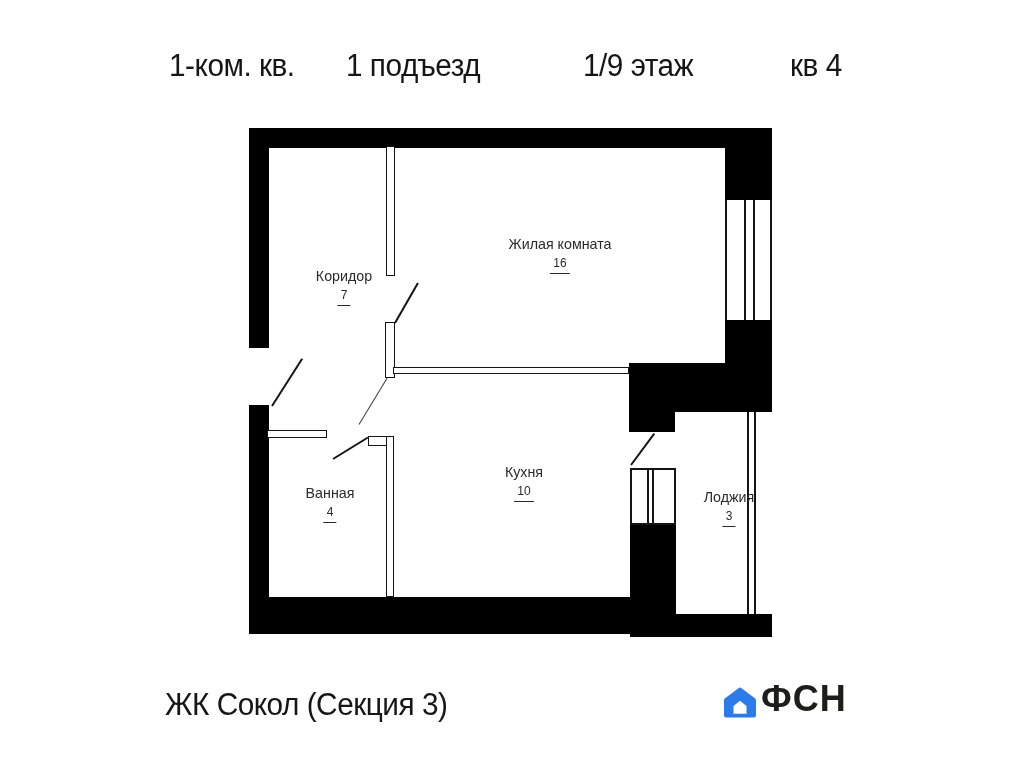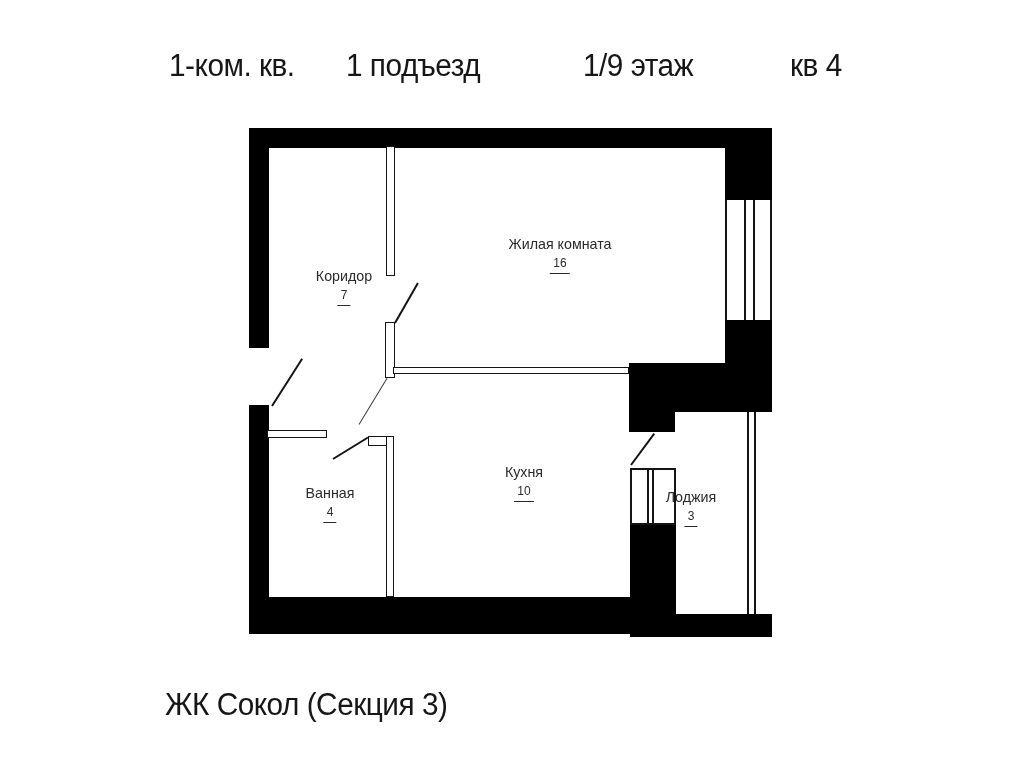--- a/index.html
+++ b/index.html
@@ -88,22 +88,29 @@
       <div class="room-area"><span>7</span></div>
     </div>
     <div class="room-label" style="left:330px;top:485px">
       <div class="room-name">Ванная</div>
       <div class="room-area"><span>4</span></div>
     </div>
     <div class="room-label" style="left:524px;top:464px">
       <div class="room-name">Кухня</div>
       <div class="room-area"><span>10</span></div>
     </div>
-    <div class="room-label" style="left:691px;top:489px">
+    <div class="room-label" style="left:729px;top:489px">
       <div class="room-name">Лоджия</div>
       <div class="room-area"><span>3</span></div>
     </div>
   </div>
 
   <span class="footer-name">ЖК Сокол (Секция 3)</span>
 
+  <div class="logo">
+    <svg width="34" height="31" viewBox="0 0 34 31">
+      <path class="logo-house-outer" d="M3 13 L17 2.5 L31 13 V28.5 H3 Z" fill="#2b7cea"></path>
+      <path fill="#ffffff" d="M10.5 26.8 V19 L17 13.8 L23.5 19 V26.8 Z"></path>
+    </svg>
+    <span class="logo-text">ФСН</span>
+  </div>
 
 </div>
 
 </body></html>

